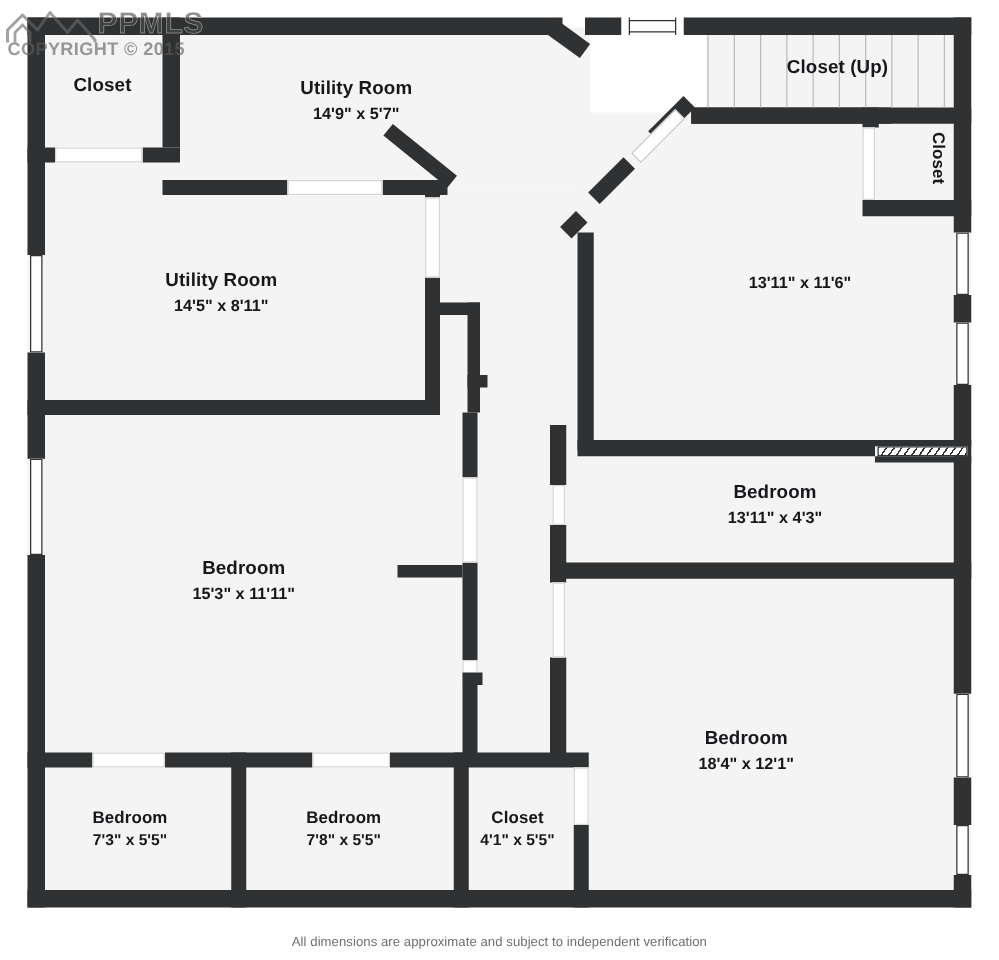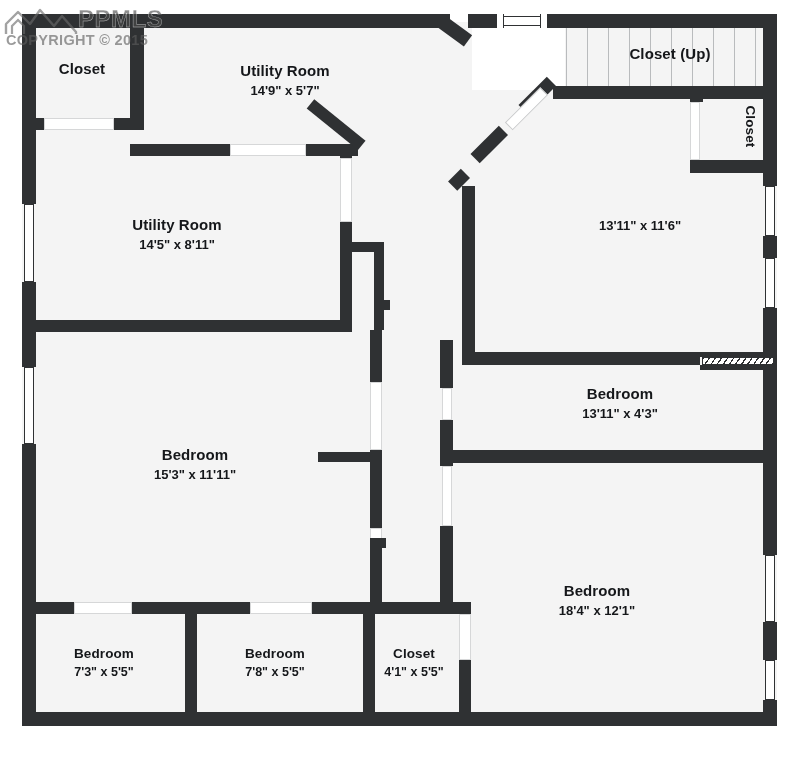--- a/index.html
+++ b/index.html
@@ -327,14 +327,15 @@
 
   <div id="watermark">
     <svg width="74" height="34" viewBox="0 0 74 34" style="position:absolute;left:0;top:2px;">
       <path d="M2 30 L2 20 L14 8 L26 20 L36 6 L50 22 L58 12 L72 28 L72 30" fill="none" stroke="#6a6a6a" stroke-width="2.4" stroke-linejoin="round"></path>
       <path d="M8 30 L8 22 L14 16 L20 22 L20 30" fill="none" stroke="#6a6a6a" stroke-width="2.2"></path>
     </svg>
     <div id="wm-text">PPMLS</div>
     <div id="wm-copy">COPYRIGHT © 2015</div>
   </div>
 
+  <div id="footer">All dimensions are approximate and subject to independent verification</div>
 
 </div>
 
 </body></html>

